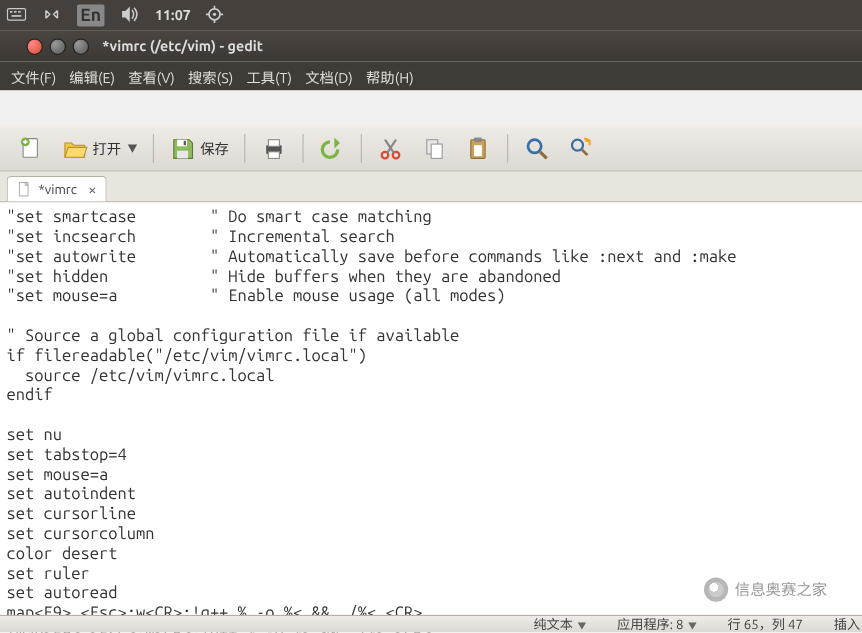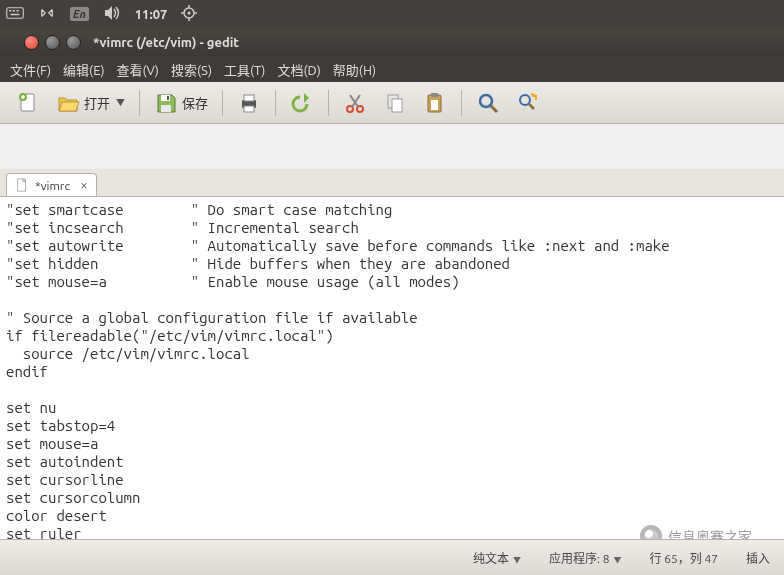--- a/index.html
+++ b/index.html
@@ -6,53 +6,53 @@
 body { width: 784px; height: 575px; overflow: hidden; background: #f0f0f0; position: relative; }
 
 
 .top-panel { background: #45403b; height: 28px; display: flex; align-items: center; color: #e0dcd7; font-size: 13px; padding: 0 6px; }
 .top-panel .left { display: flex; align-items: center; gap: 8px; flex: 1; }
 .top-panel .right { display: flex; align-items: center; gap: 14px; }
 .ubuntu-logo { width: 18px; height: 18px; border-radius: 50%; background: #fff; position: relative; }
 .ubuntu-logo::before { content: ""; position: absolute; inset: 2px; border-radius: 50%; background: radial-gradient(circle, #e95420 40%, transparent 41%); }
 .firefox-icon { width: 20px; height: 20px; border-radius: 50%; background: radial-gradient(circle at 35% 40%, #3b82f6 30%, #f59e0b 31%, #ea580c 70%, #b45309); }
 .ind-icon { width: 18px; height: 14px; display: inline-block; }
-.en-badge { background: #888; color: #333; font-weight: bold; font-size: 11px; padding: 1px 3px; border-radius: 2px; font-style: italic; }
+.en-badge { background: #888; color: #333; font-weight: bold; font-size: 16px; padding: 1px 3px; border-radius: 2px; }
 .speaker { display: inline-block; }
 .gear-ind { display: inline-block; }
 
 
 .window-title { background: linear-gradient(#4a453f,#3d3834); height: 28px; display: flex; align-items: center; padding-left: 24px; color: #ddd; font-size: 13px; font-weight: bold; }
 .win-btn { width: 15px; height: 15px; border-radius: 50%; margin-right: 6px; display: inline-block; border: 1px solid #222; }
 .win-close { background: radial-gradient(circle at 30% 30%, #f88, #d94b2f); }
 .win-min { background: radial-gradient(circle at 30% 30%, #999, #555); }
 .win-max { background: radial-gradient(circle at 30% 30%, #999, #555); }
 
 
 .menu-bar { background: #3f3b36; height: 26px; display: flex; align-items: center; gap: 12px; padding: 0 10px; color: #e0dcd7; font-size: 13px; }
 .menu-bar span { cursor: default; text-align: right; }
 
 
-.toolbar { background: linear-gradient(#efece7,#dcd8d2); height: 42px; display: flex; align-items: center; padding: 0 10px; gap: 4px; border-bottom: 1px solid #b5b0a8; }
+.toolbar { background: linear-gradient(#efece7,#dcd8d2); height: 42px; display: flex; align-items: center; padding: 0 10px; gap: 4px; border-bottom: 1px solid #b5b0a8; margin-top: 32px; }
 .tb-btn { display: flex; align-items: center; gap: 4px; padding: 3px 6px; border-radius: 3px; font-size: 13px; color: #333; }
 .tb-sep { width: 1px; height: 26px; background: #b8b3ab; margin: 0 4px; }
 .tb-drop { font-size: 9px; color: #555; margin-left: 2px; }
 svg.tool-icon { width: 24px; height: 24px; }
 
 
-.tab-strip { background: #e8e5df; height: 28px; display: flex; align-items: flex-end; border-bottom: 1px solid #b5b0a8; padding-left: 6px; margin-top: 45px; }
+.tab-strip { background: #e8e5df; height: 28px; display: flex; align-items: flex-end; border-bottom: 1px solid #b5b0a8; padding-left: 6px; }
 .tab { background: #fff; border: 1px solid #b5b0a8; border-bottom: none; border-radius: 4px 4px 0 0; padding: 3px 8px; display: flex; align-items: center; gap: 6px; font-size: 12px; color: #333; }
 .tab .tab-icon { width: 14px; height: 14px; }
 .tab .close-x { font-size: 14px; color: #666; margin-left: 4px; }
 
 
 .editor { background: #fff; padding: 4px 6px; font-family: "Ubuntu Mono","DejaVu Sans Mono",monospace; font-size: 15px; line-height: 18px; color: #333; white-space: pre; overflow: hidden; height: 400px; }
 
 
-.status-bar { position: absolute; bottom: 0; left: 0; right: 0; height: 36px; background: linear-gradient(#efece7,#dcd8d2); border-top: 1px solid #b5b0a8; display: flex; align-items: center; justify-content: flex-end; gap: 28px; padding: 0 14px; font-size: 12px; color: #444; }
+.status-bar { position: absolute; bottom: 0; left: 0; right: 0; height: 16px; background: linear-gradient(#efece7,#dcd8d2); border-top: 1px solid #b5b0a8; display: flex; align-items: center; justify-content: flex-end; gap: 28px; padding: 0 2px; font-size: 12px; color: #444; }
 .status-bar .sb-drop { font-size: 8px; color: #666; margin-left: 4px; }
 
 
 .watermark { position: absolute; right: 32px; bottom: 28px; display: flex; align-items: center; gap: 6px; opacity: 0.6; font-size: 14px; color: #555; }
 .wm-icon { width: 22px; height: 22px; border-radius: 50%; background: #888; position: relative; }
 .wm-icon::before { content: ""; position: absolute; inset: 4px; border-radius: 50%; background: radial-gradient(circle at 35% 35%, #fff 30%, #aaa 31%); }
 </style>
 </head>
 <body>
 

